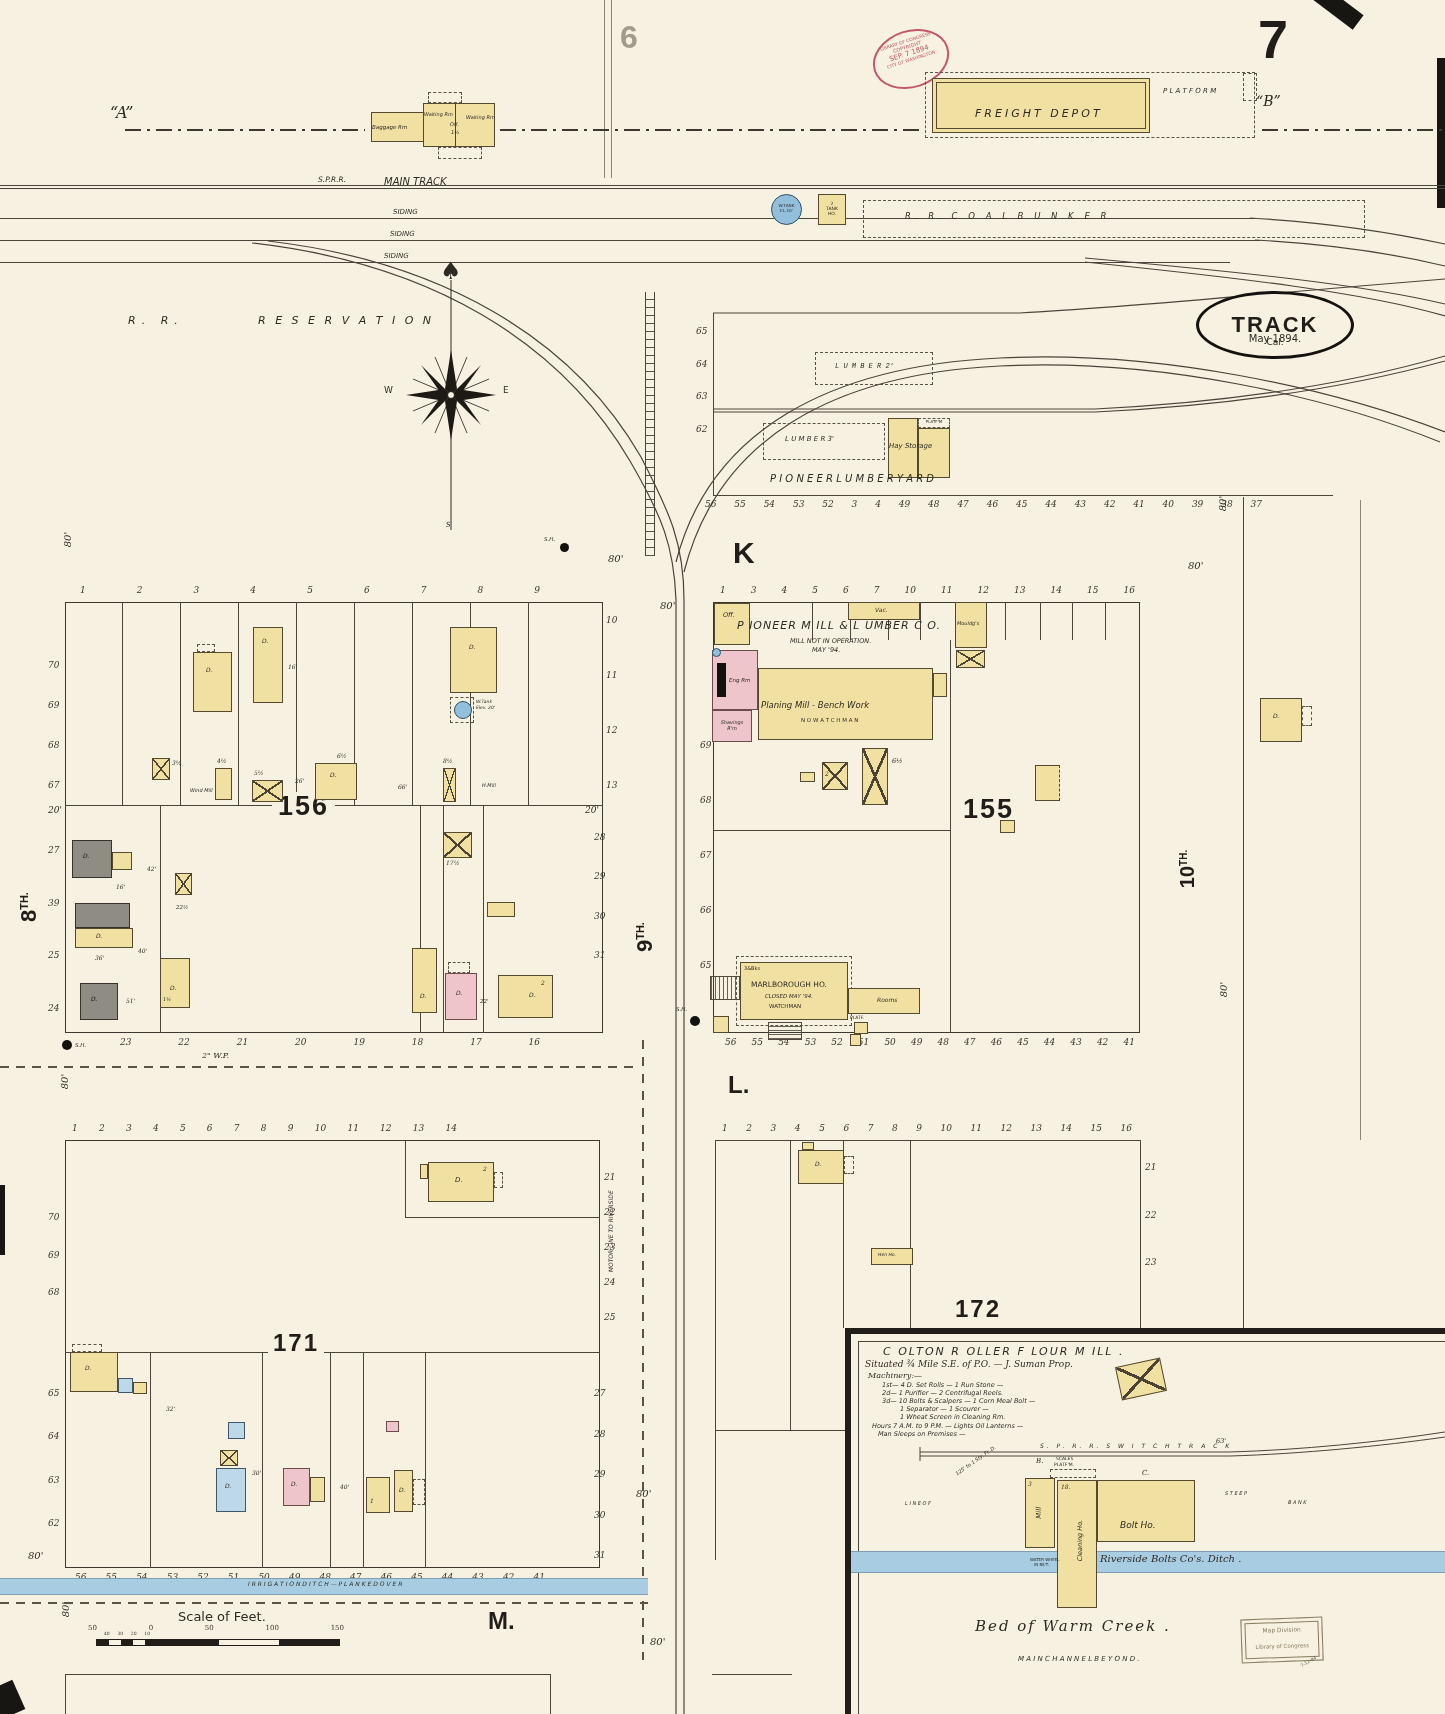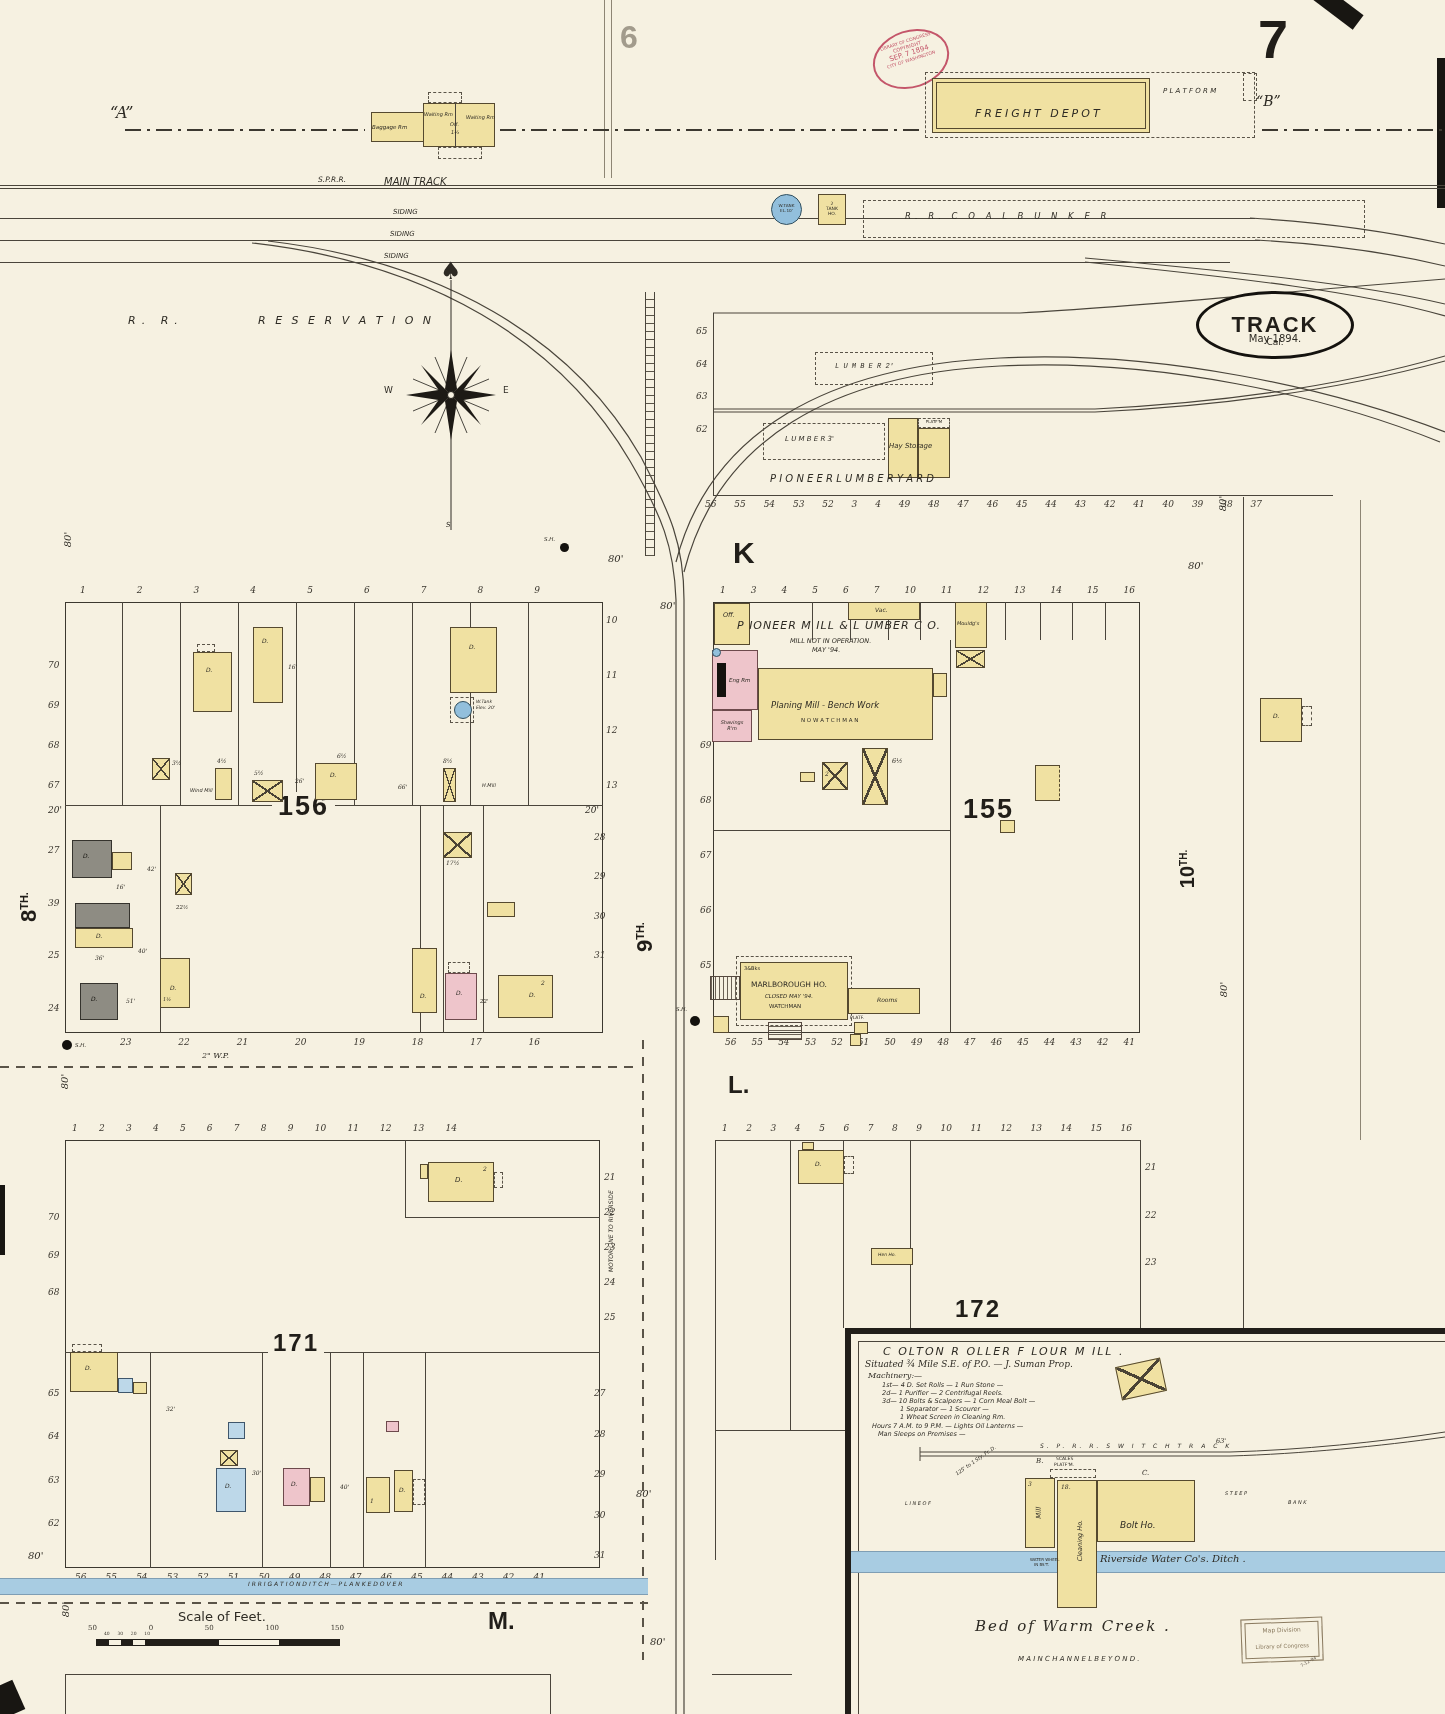--- a/index.html
+++ b/index.html
@@ -443,21 +443,21 @@
   <div class="bldg xb" style="left:956px;top:650px;width:29px;height:18px;"></div>
   <div class="lbl it" style="left:737px;top:620px;font-size:11px;letter-spacing:1px;">P IONEER   M ILL  &amp;  L UMBER   C O.</div>
   <div class="lbl it" style="left:790px;top:638px;font-size:6.5px;">MILL NOT IN OPERATION.</div>
   <div class="lbl it" style="left:812px;top:647px;font-size:6.5px;">MAY '94.</div>
   <div class="bldg pinkb" style="left:712px;top:650px;width:46px;height:60px;">
     <span style="position:absolute;left:4px;top:12px;width:9px;height:34px;background:#14120e;"></span>
     <span class="lbl it" style="left:16px;top:26px;font-size:5.5px;">Eng Rm</span>
     </div>
   <div style="position:absolute;left:712px;top:648px;width:7px;height:7px;border-radius:50%;background:#92bfdc;border:1px solid #32505f;"></div>
   <div class="bldg" style="left:758px;top:668px;width:175px;height:72px;">
-    <span class="lbl it" style="left:12px;top:32px;font-size:8.5px;">Planing Mill  -    Bench Work</span>
+    <span class="lbl it" style="left:2px;top:32px;font-size:8.5px;">Planing Mill  -    Bench Work</span>
     <span class="lbl" style="left:42px;top:48px;font-size:5.5px;">N O    W A T C H M A N</span>
     </div>
   <div class="bldg" style="left:933px;top:673px;width:14px;height:24px;"></div>
   <div class="bldg pinkb" style="left:712px;top:710px;width:40px;height:32px;text-align:center;font-size:5px;font-style:italic;padding-top:8px;box-sizing:border-box;">
     <div>Shavings</div>
     <div>R'm</div>
     </div>
   <div class="bldg xb" style="left:862px;top:748px;width:26px;height:57px;"></div>
   <div class="bldg xb" style="left:822px;top:762px;width:26px;height:28px;">
       <span class="lbl it ser" style="left:2px;top:8px;font-size:6px;">2</span>
@@ -685,21 +685,21 @@
   <div class="lbl it" style="left:1040px;top:1443px;font-size:6px;letter-spacing:3px;">S. P. R. R.    S W I T C H    T R A C K</div>
   <div class="lbl it ser" style="left:1216px;top:1438px;font-size:6.5px;">63'</div>
   <div class="lbl it" style="left:952px;top:1458px;font-size:5px;transform:rotate(-35deg);">125' to 1 Sty. Fr. D.</div>
 
   <div class="lbl it ser" style="left:1036px;top:1458px;font-size:7px;">B.</div>
   <div class="lbl" style="left:1056px;top:1457px;font-size:4.5px;">SCALES</div>
   <div class="lbl" style="left:1054px;top:1463px;font-size:4.5px;">PLATF'M.</div>
   <div class="dashb" style="left:1050px;top:1469px;width:46px;height:9px;"></div>
 
   <div class="band" style="left:851px;top:1551px;width:594px;height:20px;"></div>
-  <div class="lbl it ser" style="left:1100px;top:1553px;font-size:10px;">Riverside   Water   Co's.    Ditch .</div>
+  <div class="lbl it ser" style="left:1100px;top:1553px;font-size:10px;">Riverside   Bolts   Co's.    Ditch .</div>
 
   <div class="bldg" style="left:1025px;top:1478px;width:30px;height:70px;">
     <span class="lbl it ser" style="left:2px;top:2px;font-size:6px;">3</span>
     <span class="lbl it rot" style="left:8px;top:30px;font-size:7px;">Mill</span>
     </div>
   <div class="bldg" style="left:1057px;top:1480px;width:40px;height:128px;">
     <span class="lbl it ser" style="left:3px;top:3px;font-size:6px;">18.</span>
     <span class="lbl it rot" style="left:2px;top:56px;font-size:6.5px;">Cleaning Ho.</span>
     </div>
   <div class="lbl it ser" style="left:1100px;top:1482px;font-size:6px;">1=2</div>

